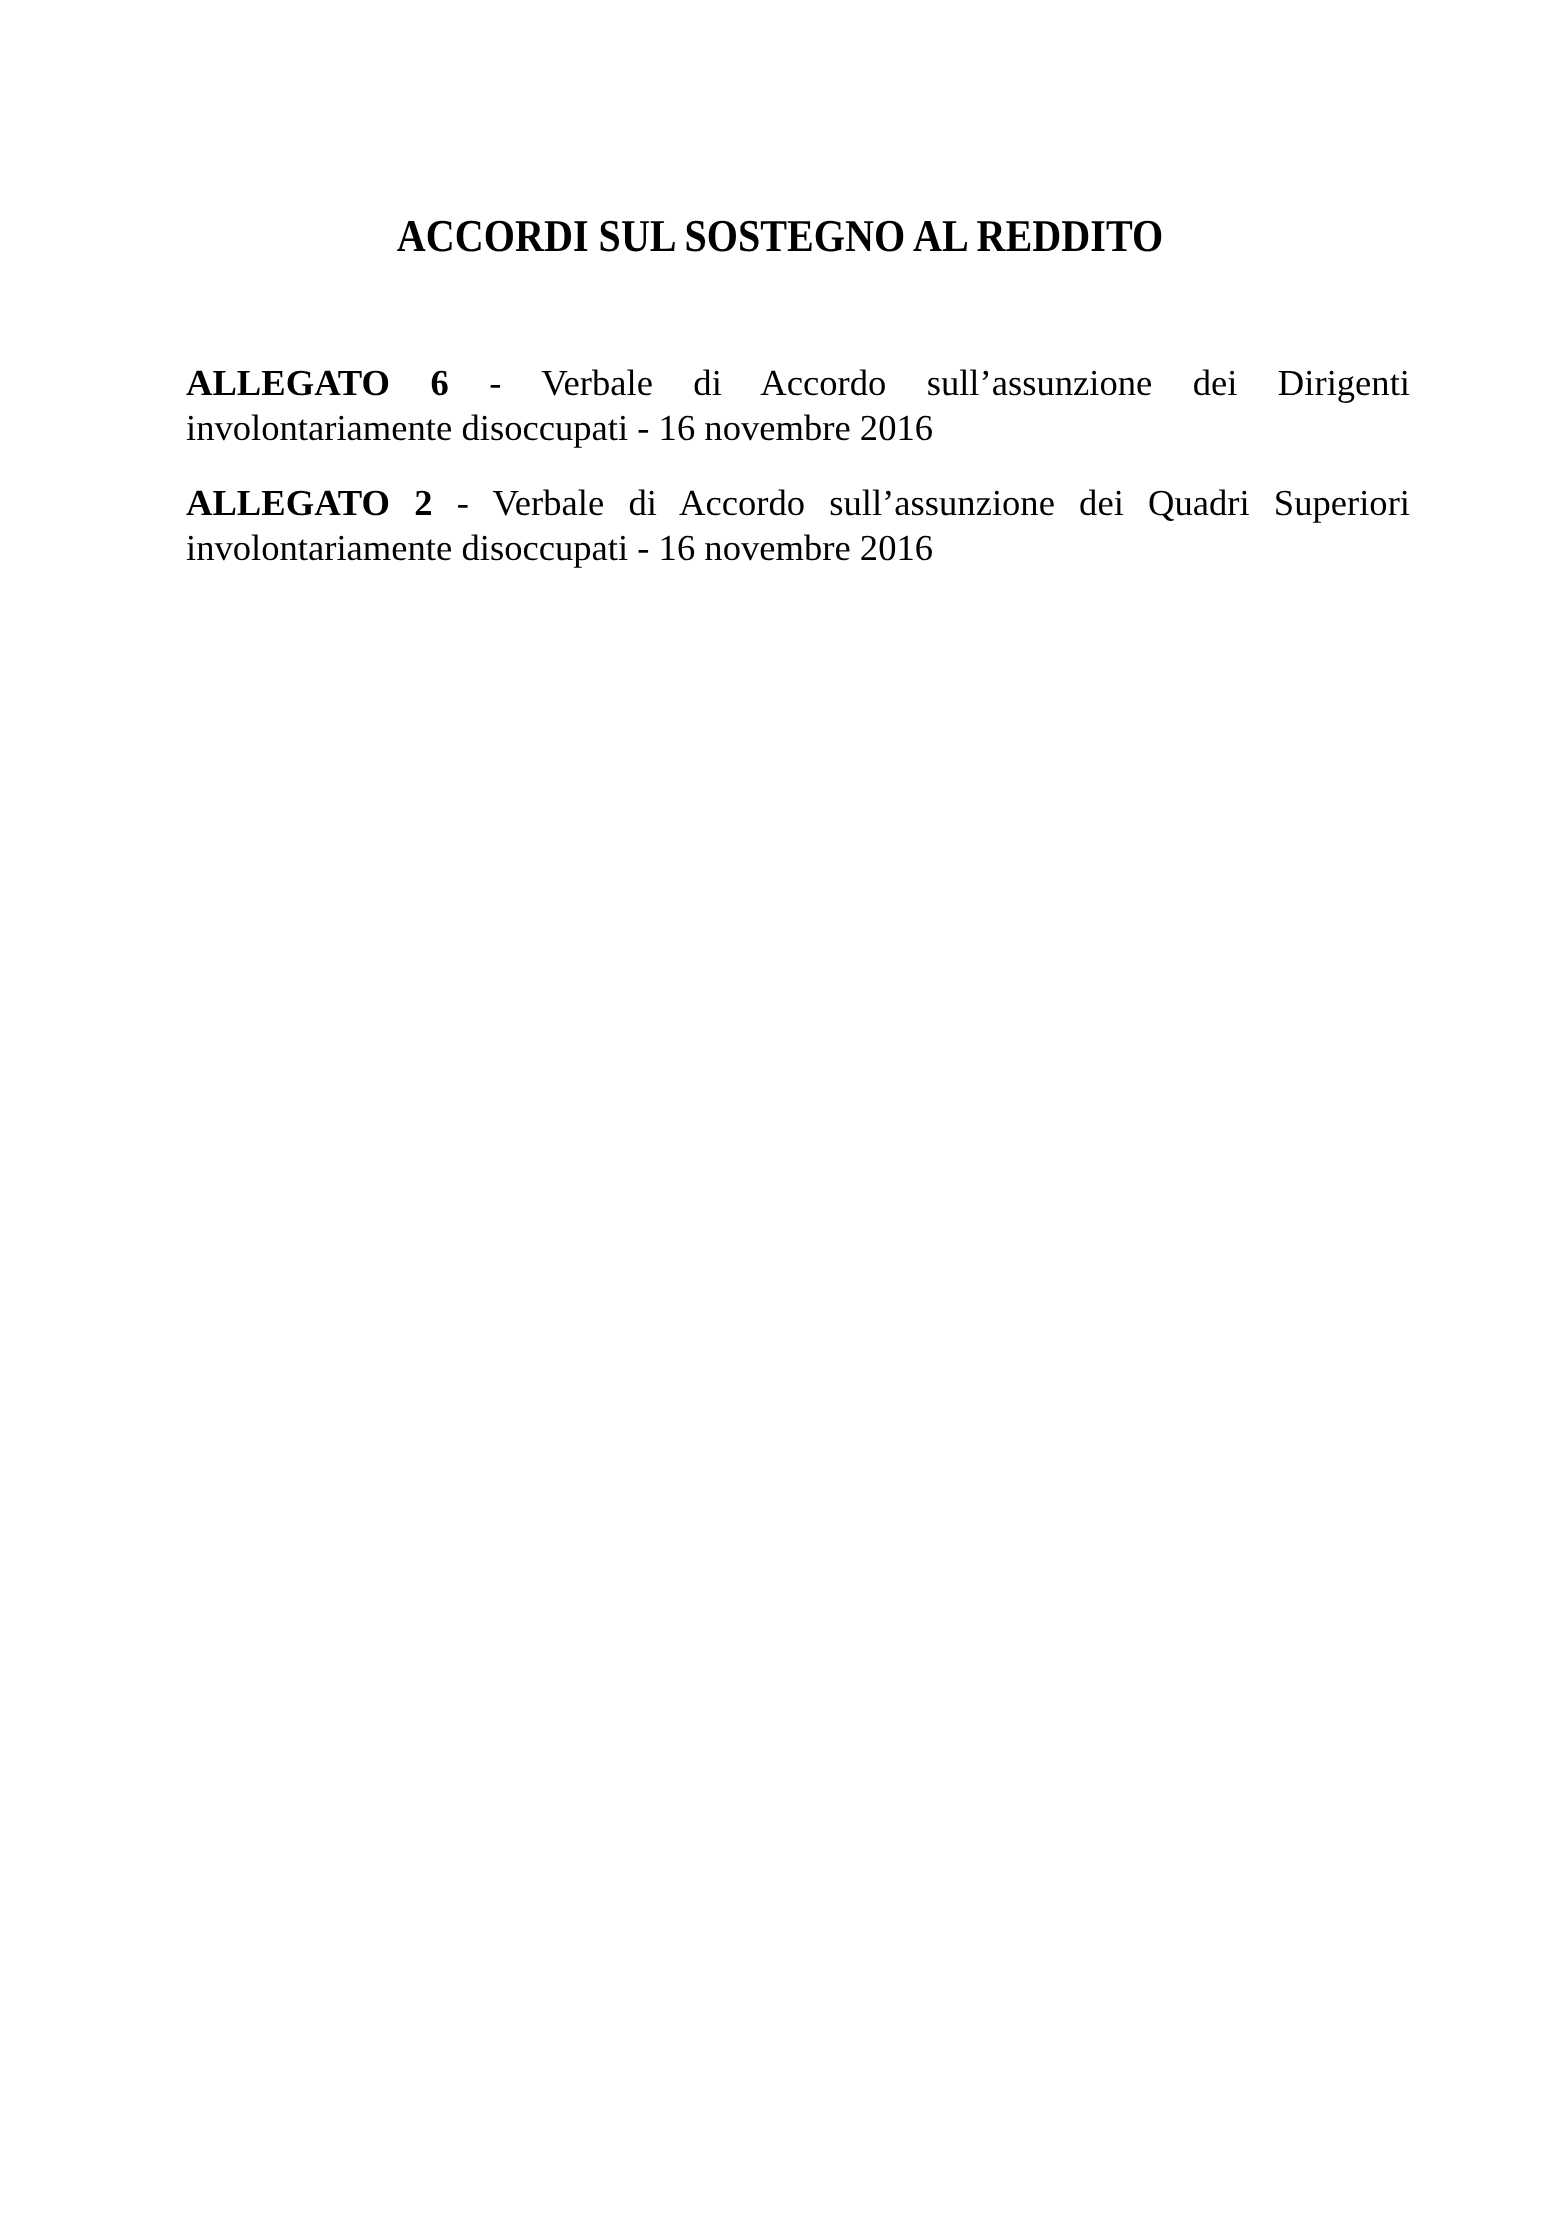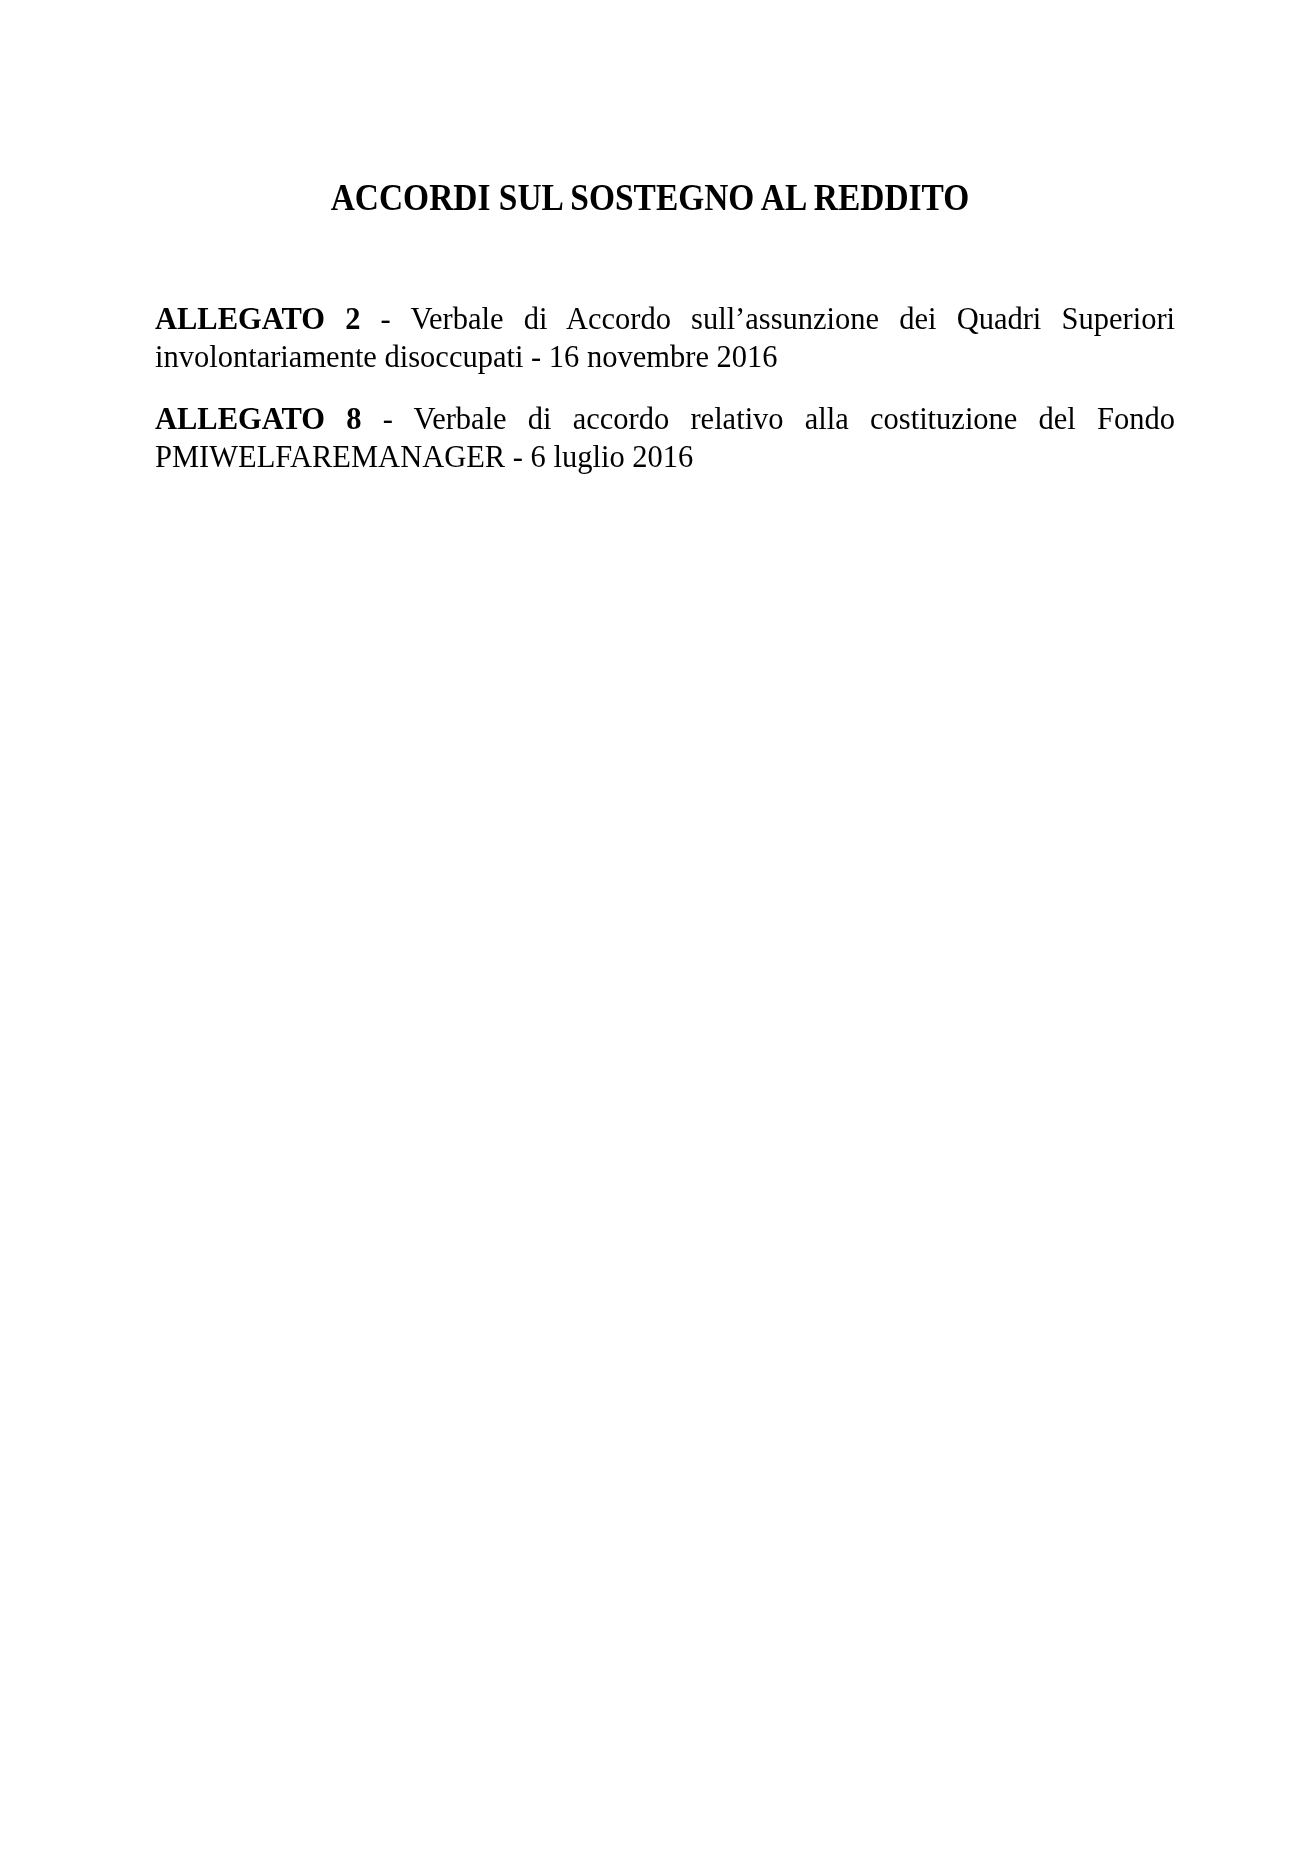--- a/index.html
+++ b/index.html
@@ -53,18 +53,18 @@
       font-weight: bold;
     }
   </style>
 </head>
 <body>
 
 <div class="page">
   <h1 class="title">ACCORDI SUL SOSTEGNO AL REDDITO</h1>
 
   <div class="annex-list">
+    <p class="annex"><span class="label">ALLEGATO 6</span><span> - </span><span>Verbale di Accordo sull’assunzione dei Dirigenti involontariamente disoccupati - 16 novembre 2016</span></p>
 
     <p class="annex"><span class="label">ALLEGATO 2</span><span> - </span><span>Verbale di Accordo sull’assunzione dei Quadri Superiori involontariamente disoccupati - 16 novembre 2016</span></p>
 
-    <p class="annex"><span class="label">ALLEGATO 8</span><span> - </span><span>Verbale di accordo relativo alla costituzione del Fondo PMIWELFAREMANAGER - 6 luglio 2016</span></p>
   </div>
 </div>
 
 </body></html>

